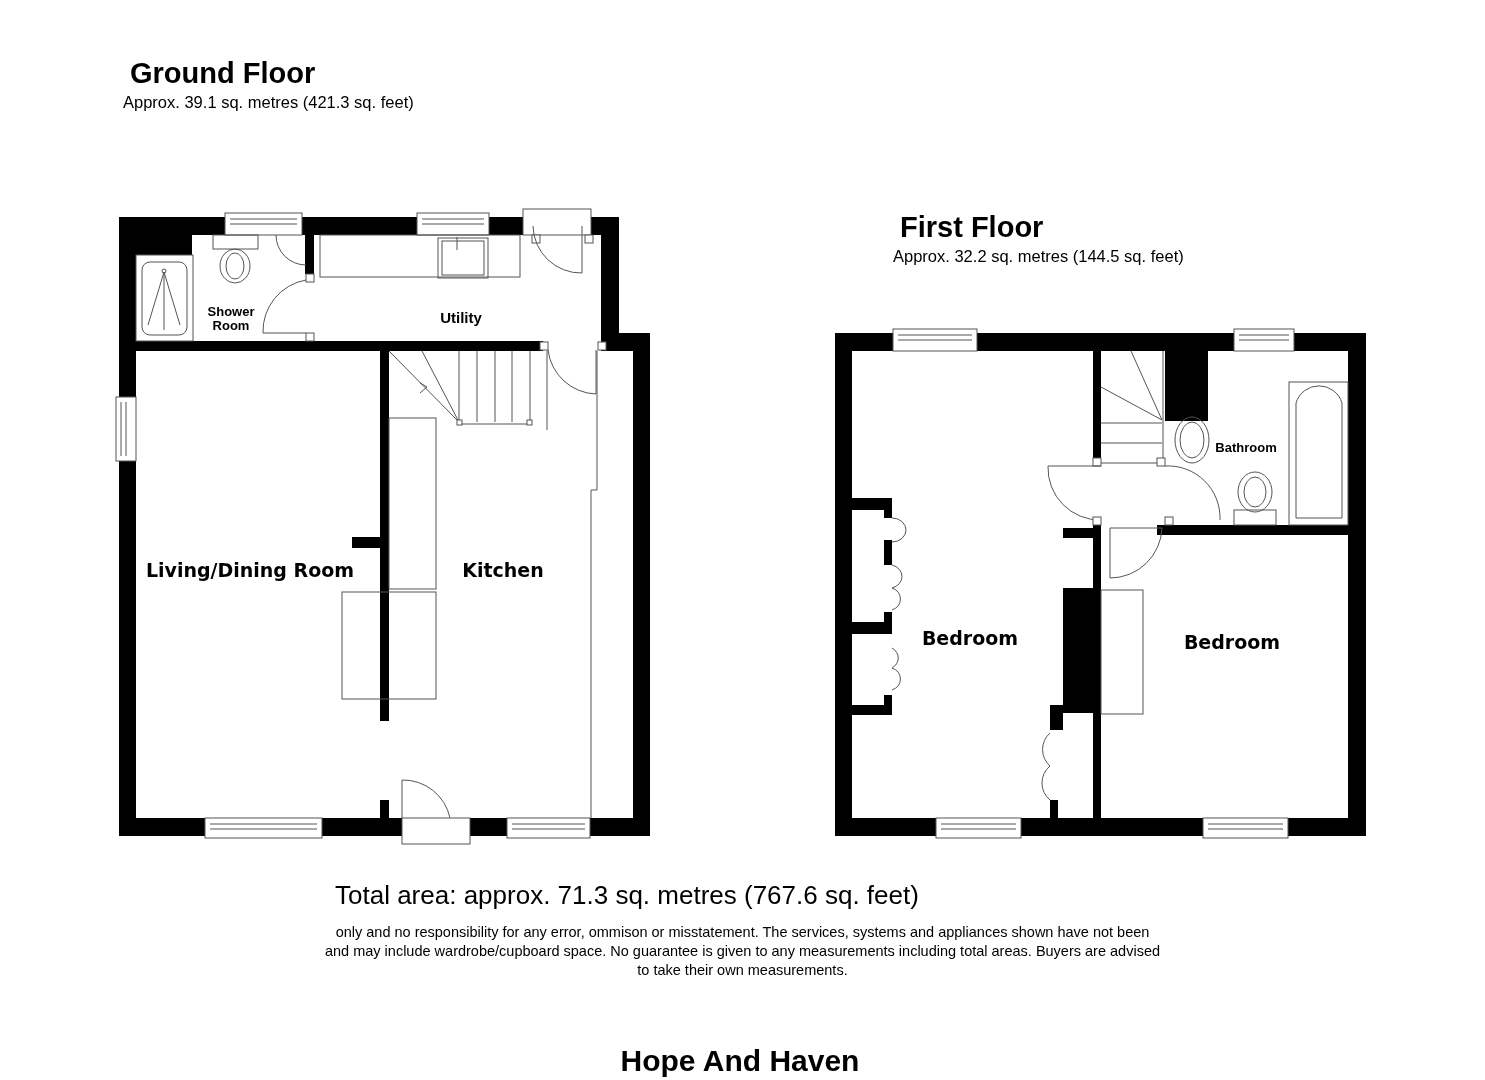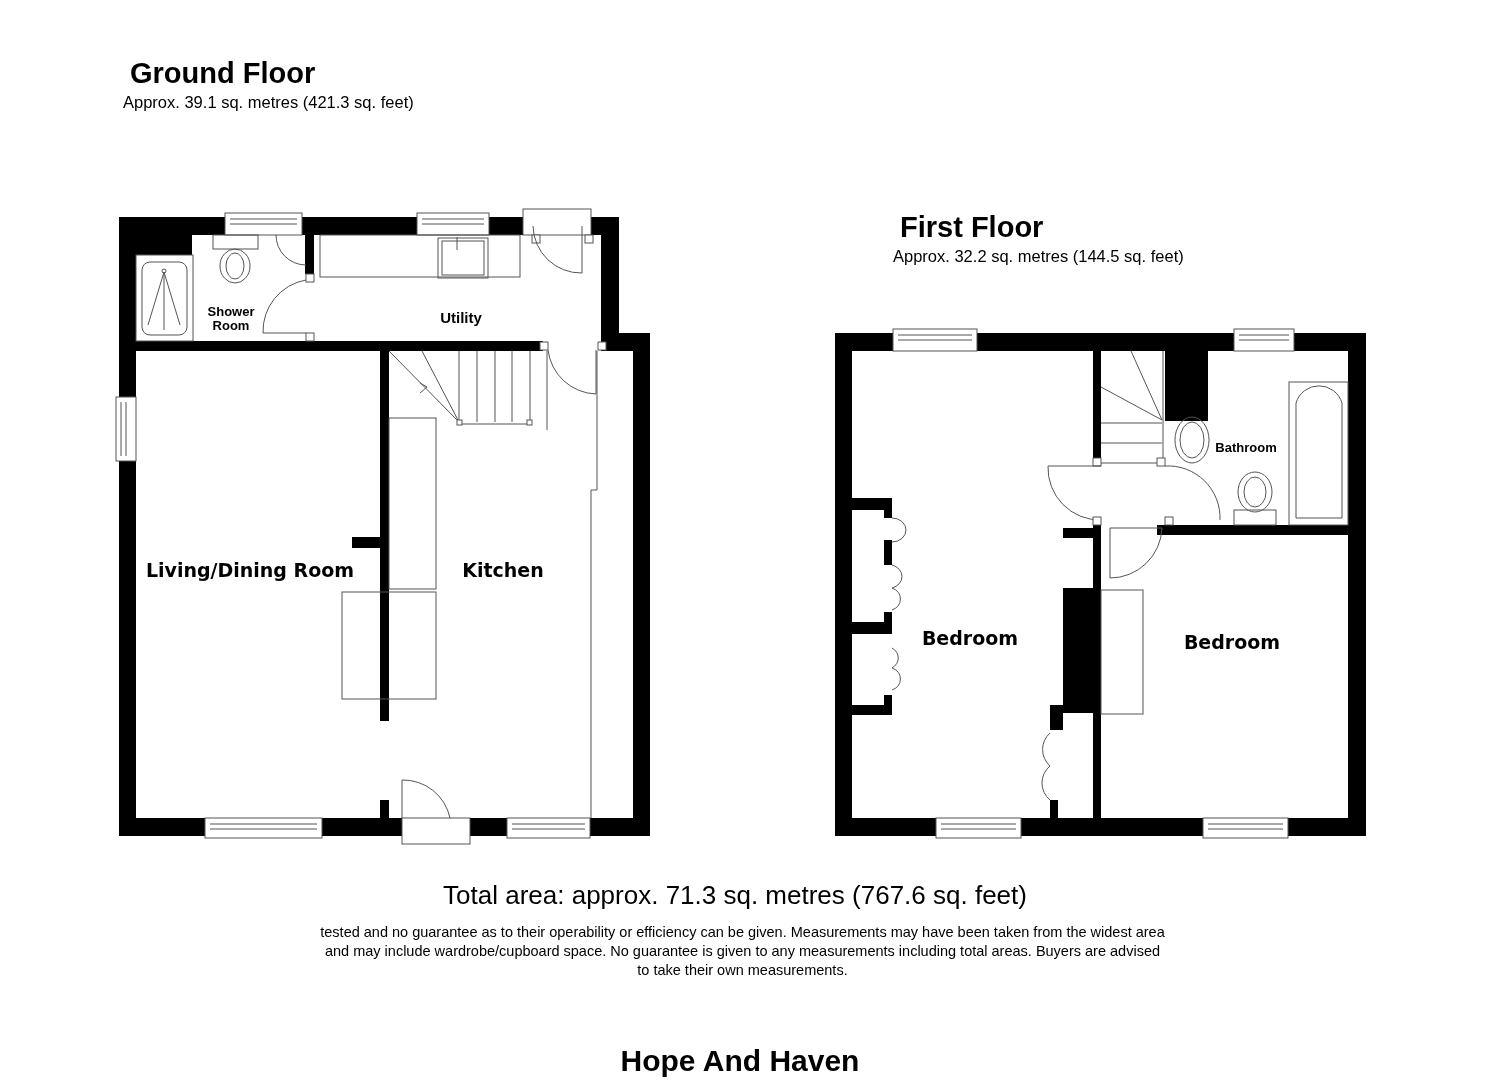--- a/index.html
+++ b/index.html
@@ -3,21 +3,21 @@
 <meta charset="utf-8">
 <style>
   html, body { margin: 0; padding: 0; background: #ffffff; }
   body { width: 1485px; height: 1080px; position: relative; overflow: hidden; font-family: "Liberation Sans", sans-serif; color: #000; }
   .abs { position: absolute; }
   .floor-title { font-weight: bold; font-size: 29px; text-align: left; white-space: nowrap; }
   .floor-sub { font-size: 16.5px; text-align: left; white-space: nowrap; }
   .room-label { position: absolute; font-weight: bold; white-space: nowrap; text-align: center; }
   .room-label.sans-big { font-family: "DejaVu Sans", sans-serif; font-size: 19px; }
   .room-label.small { font-family: "Liberation Sans", sans-serif; font-size: 13px; line-height: 14px; margin-top: 13px; }
-  .total { font-size: 26px; text-align: center; white-space: nowrap; }
+  .total { font-size: 26px; white-space: nowrap; }
   .disclaimer { font-size: 14.5px; line-height: 19px; text-align: center; }
   .brand { font-weight: bold; font-size: 30px; text-align: center; white-space: nowrap; }
   svg { position: absolute; left: 0; top: 0; }
   .wall { fill: #000; }
   .ln { fill: none; stroke: #555; stroke-width: 1; }
   .lnw { fill: #fff; stroke: #555; stroke-width: 1; }
 </style>
 </head>
 <body>
 
@@ -192,17 +192,17 @@
 <div class="room-label small" style="left:421px; top:298px; width:80px; font-size:15px;">Utility</div>
 <div class="room-label sans-big" style="left:140px; top:559px; width:220px;">Living/Dining Room</div>
 <div class="room-label sans-big" style="left:448px; top:559px; width:110px;">Kitchen</div>
 
 <div class="room-label small" style="left:1208px; top:428px; width:76px;">Bathroom</div>
 <div class="room-label sans-big" style="left:910px; top:627px; width:120px;">Bedroom</div>
 <div class="room-label sans-big" style="left:1172px; top:631px; width:120px;">Bedroom</div>
 
 <div class="abs total" style="left:335px; top:880px; width:800px;">Total area: approx. 71.3 sq. metres (767.6 sq. feet)</div>
 <div class="abs disclaimer" style="left:255px; top:923px; width:975px;">
-  <div>tested and no guarantee as to their operability or efficiency can be given. Measurements may have been taken from the widest area</div>
+  <div>only and no responsibility for any error, ommison or misstatement. The services, systems and appliances shown have not been</div>
   <div>and may include wardrobe/cupboard space. No guarantee is given to any measurements including total areas. Buyers are advised</div>
   <div>to take their own measurements.</div>
 </div>
 <div class="abs brand" style="left:540px; top:1044px; width:400px;">Hope And Haven</div>
 
 </body></html>

